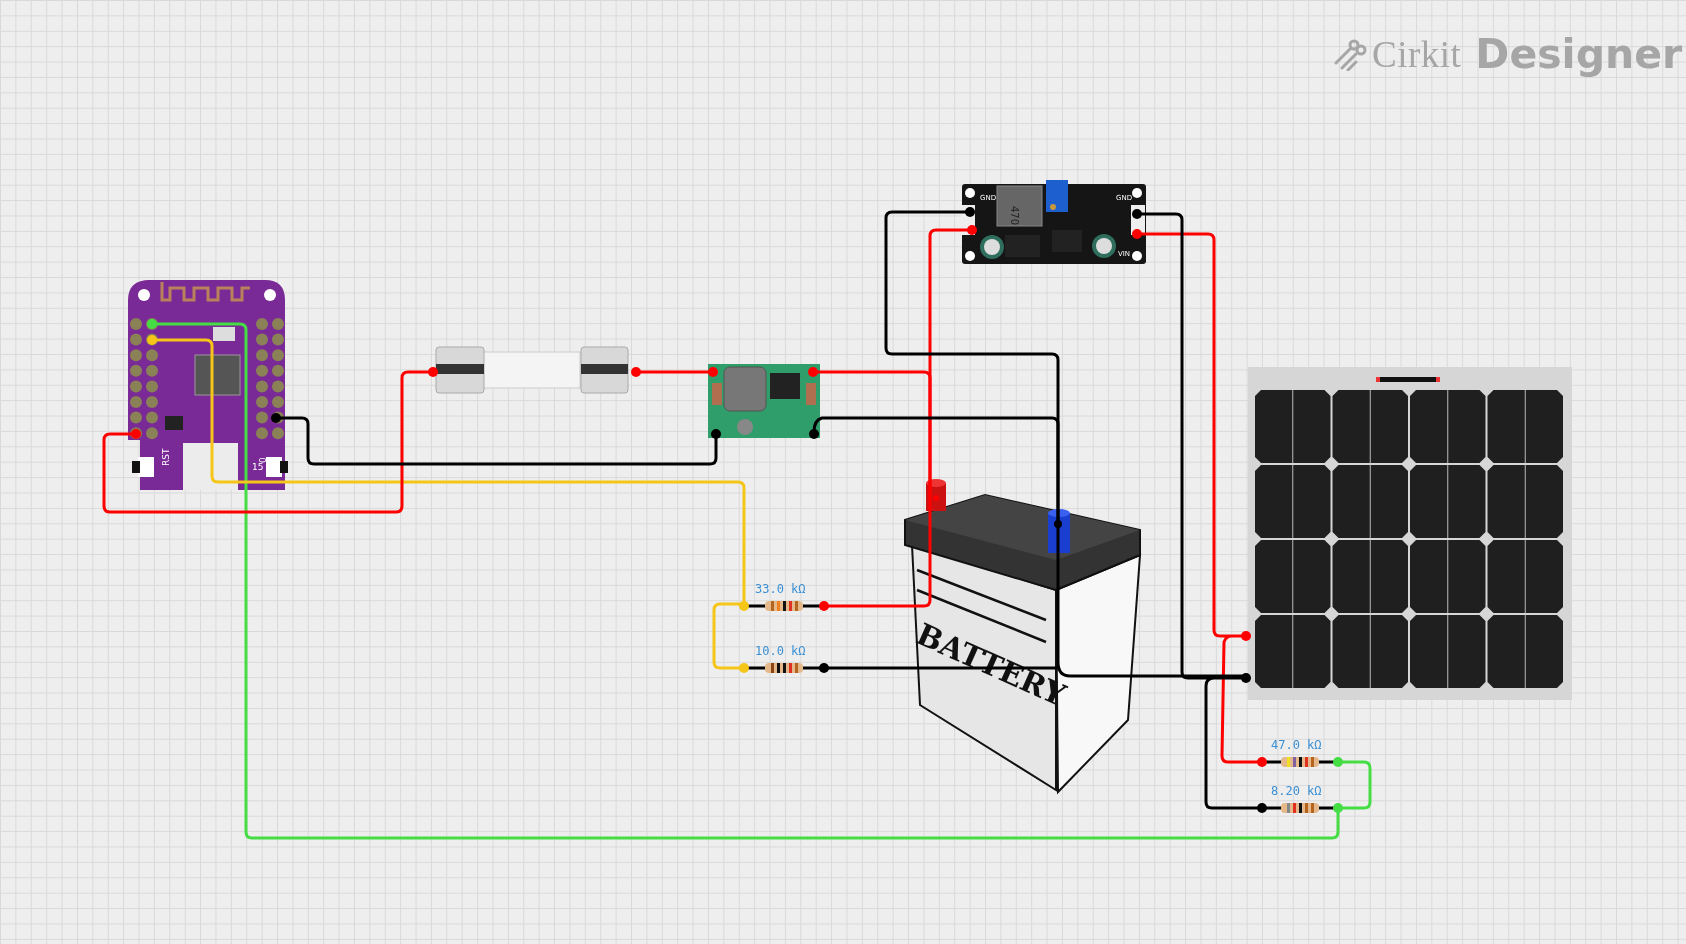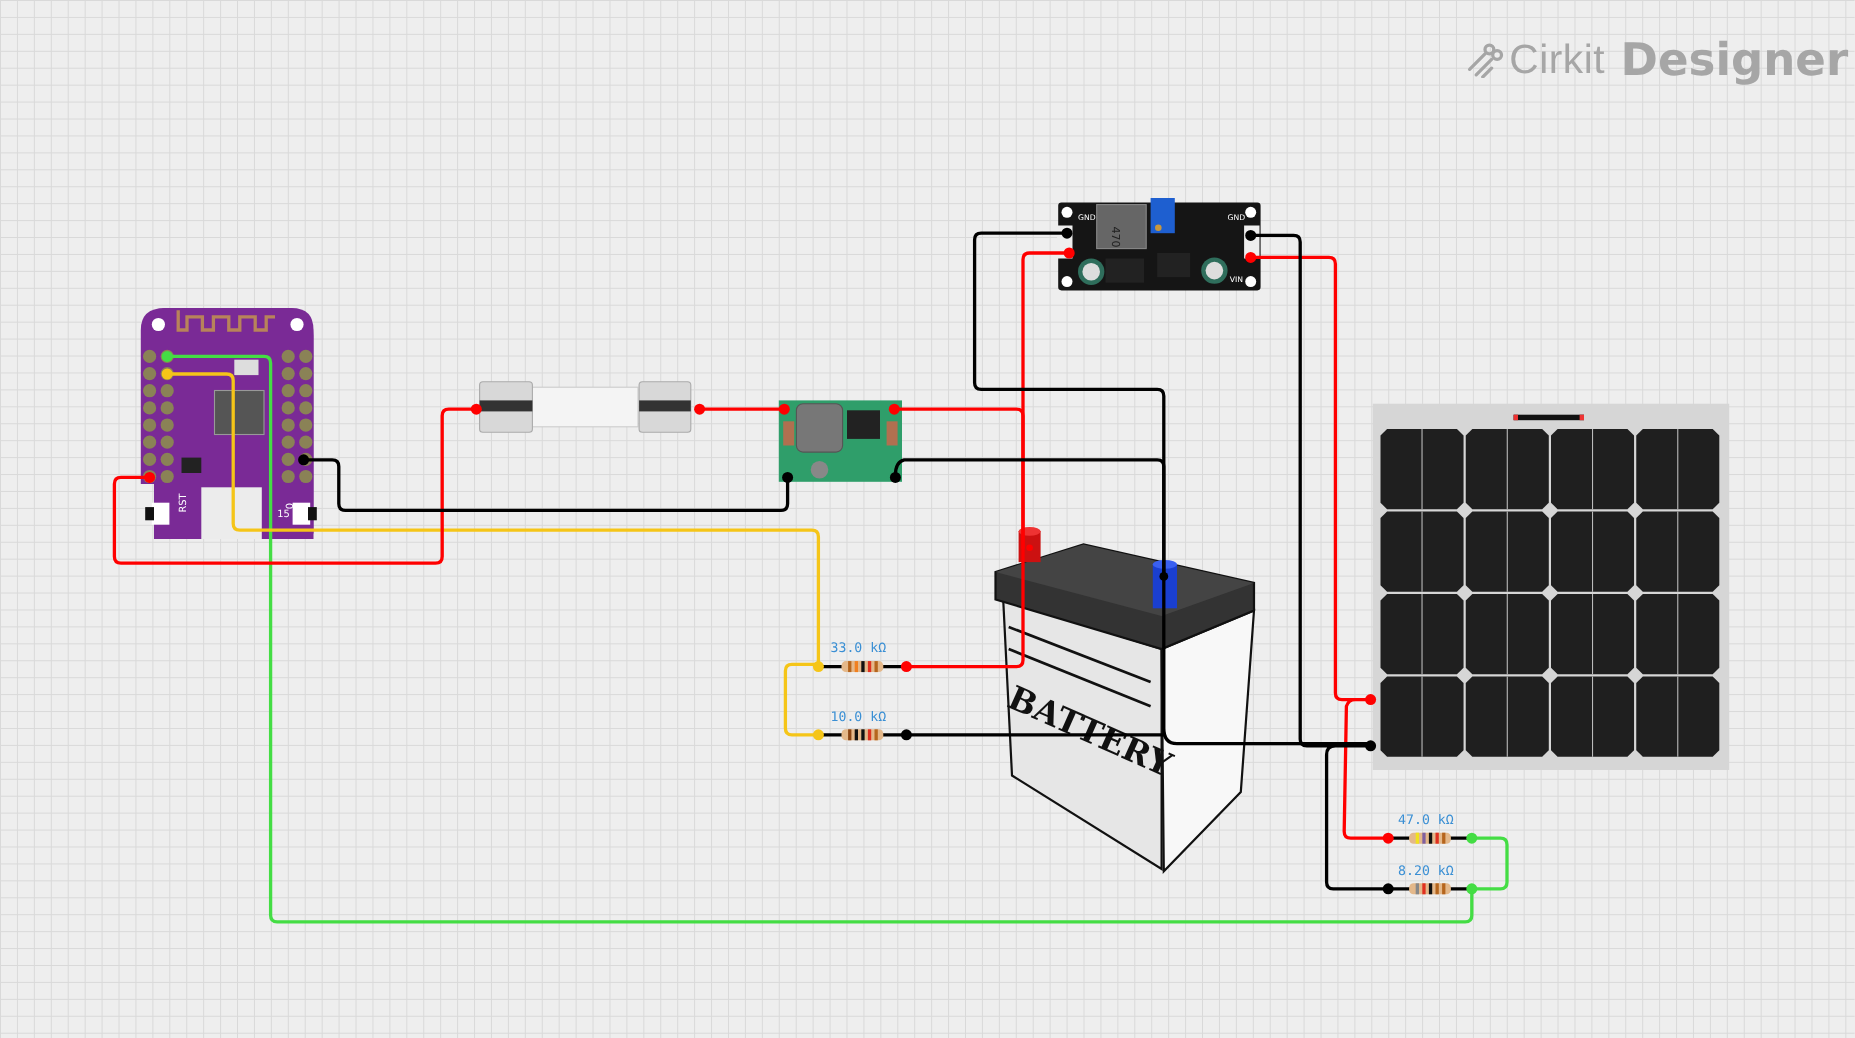--- a/index.html
+++ b/index.html
@@ -7,21 +7,21 @@
     width:1686px; height:944px; overflow:hidden; position:relative;
     background-color:#eeeeee;
     background-image:
       linear-gradient(to right, #d9d9d9 1px, transparent 1px),
       linear-gradient(to bottom, #d9d9d9 1px, transparent 1px);
     background-size:15.4px 15.4px;
     font-family:"DejaVu Sans", sans-serif;
   }
   #canvas { position:absolute; left:0; top:0; }
   .logo { position:absolute; left:1334px; top:30px; display:flex; align-items:center; color:#a6a6a6; }
-  .logo .l1 { font-family:Liberation Sans, sans-serif; font-size:37px; margin-left:4px; letter-spacing:0.5px; }
+  .logo .l1 { font-family:Liberation Serif, serif; font-size:37px; margin-left:4px; letter-spacing:0.5px; }
   .logo .l2 { font-family:"DejaVu Sans", sans-serif; font-size:41px; font-weight:bold; margin-left:14px; }
   .rlabel { font-family:"DejaVu Sans Mono", monospace; font-size:12px; fill:#3a8fd4; }
 </style>
 </head>
 <body>
 
 <div class="logo">
   <svg width="34" height="34" viewBox="0 0 34 34">
     <g stroke="#a6a6a6" stroke-width="3" fill="none" stroke-linecap="round">
       <line x1="2" y1="26" x2="16" y2="12"></line>

